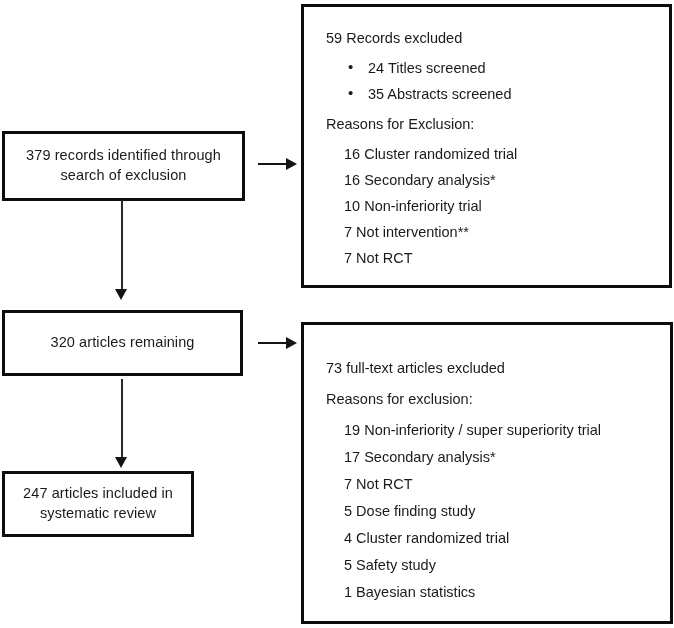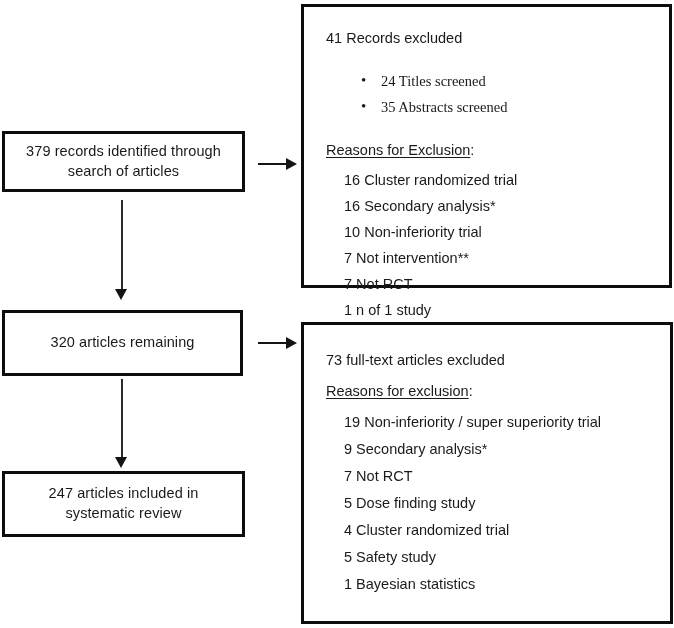--- a/index.html
+++ b/index.html
@@ -33,86 +33,84 @@
     text-align: center;
   }
   .node-label {
     font-size: 14.5px;
     line-height: 1.35;
     letter-spacing: .1px;
     color: #1a1a1a;
     padding: 0 8px;
   }
 
-  #box-records   { left: 2px;  top: 131px; width: 243px; height: 61px; }
+  #box-records   { left: 2px;  top: 131px; width: 243px; height: 70px; }
   #box-remaining { left: 2px;  top: 310px; width: 241px; height: 66px; }
-  #box-included  { left: 2px;  top: 471px; width: 243px; height: 66px; }
+  #box-included  { left: 2px;  top: 471px; width: 192px; height: 66px; }
 
   #box-excluded-records { left: 301px; top: 4px;   width: 371px; height: 284px; }
   #box-excluded-full    { left: 301px; top: 322px; width: 372px; height: 302px; }
 
   
   .panel-inner {
     padding: 18px 14px 10px 22px;
     font-size: 14.5px;
     line-height: 1.0;
     color: #1a1a1a;
   }
   .panel-inner.tight { padding-top: 22px; }
 
   .panel-head {
     margin: 0 0 3px 0;
     white-space: nowrap;
   }
   .panel-bullets {
     list-style: none;
-    margin: 17px;
+    margin: 4px;
     padding: 0;
-    font-family: Liberation Serif, serif;
   }
   .panel-bullets li {
     position: relative;
     padding-left: 38px;
     margin-bottom: 3px;
     white-space: nowrap;
   }
   .panel-bullets li::before {
     content: "\2022";
     position: absolute;
     left: 18px;
     top: -1px;
     font-size: 15px;
   }
   .panel-subhead {
     margin: 4px 0 3px 0;
     white-space: nowrap;
   }
   .panel-subhead .ul-text {
-    text-decoration: underline;
     text-underline-offset: 2px;
   }
   .reason-list {
     list-style: none;
     margin: 4px;
     padding: 0;
   }
   .reason-list li {
     padding-left: 14px;
     margin-bottom: 3px;
     white-space: nowrap;
   }
 
   
   #box-excluded-records .panel-bullets li,
   #box-excluded-records .reason-list li { line-height: 26px; margin-bottom: 0; }
   #box-excluded-records .panel-head     { line-height: 26px; }
   #box-excluded-records .panel-subhead  { line-height: 26px; }
 
   #box-excluded-full .reason-list li    { line-height: 27px; margin-bottom: 0; }
-  #box-excluded-full .panel-head        { line-height: 27px; }
+  #box-excluded-full .panel-head        { line-height: 27px; margin-top: 8px; }
   #box-excluded-full .panel-subhead     { line-height: 27px; }
 
   
   .connector { position: absolute; }
   .v-line {
     background: #2b2b2b;
     width: 2px;
   }
   .v-head {
     width: 0; height: 0;
@@ -142,63 +140,62 @@
   #arrow-h2-head { left: 286px; top: 337px; }
 </style>
 </head>
 <body>
 
 <div id="flow-root">
 
   <div class="node-box left" id="box-records">
     <div class="node-label">
       <span>379 records identified  through</span><br>
-      <span>search of articles</span>
+      <span>search of exclusion</span>
     </div>
   </div>
 
   <div class="node-box left" id="box-remaining">
     <div class="node-label">
       <span>320 articles remaining</span>
     </div>
   </div>
 
   <div class="node-box left" id="box-included">
     <div class="node-label">
       <span>247 articles included in</span><br>
       <span>systematic review</span>
     </div>
   </div>
 
   <div class="node-box" id="box-excluded-records">
     <div class="panel-inner">
-      <div class="panel-head">41 Records excluded</div>
+      <div class="panel-head">59 Records excluded</div>
       <ul class="panel-bullets">
         <li>24 Titles screened</li>
         <li>35 Abstracts screened</li>
       </ul>
       <div class="panel-subhead"><span class="ul-text">Reasons for Exclusion</span><span>:</span></div>
       <ul class="reason-list">
         <li>16 Cluster randomized trial</li>
         <li>16 Secondary analysis*</li>
         <li>10 Non-inferiority  trial</li>
         <li>7 Not intervention**</li>
         <li>7 Not RCT</li>
-        <li>1 n of 1 study</li>
       </ul>
     </div>
   </div>
 
   <div class="node-box" id="box-excluded-full">
     <div class="panel-inner tight">
       <div class="panel-head">73 full-text articles excluded</div>
       <div class="panel-subhead"><span class="ul-text">Reasons for exclusion</span><span>:</span></div>
       <ul class="reason-list">
         <li>19 Non-inferiority  / super superiority trial</li>
-        <li>9 Secondary analysis*</li>
+        <li>17 Secondary analysis*</li>
         <li>7 Not RCT</li>
         <li>5 Dose finding  study</li>
         <li>4 Cluster randomized trial</li>
         <li>5 Safety study</li>
         <li>1 Bayesian statistics</li>
       </ul>
     </div>
   </div>
 
   <div class="connector h-line" id="arrow-h1-line"></div>

